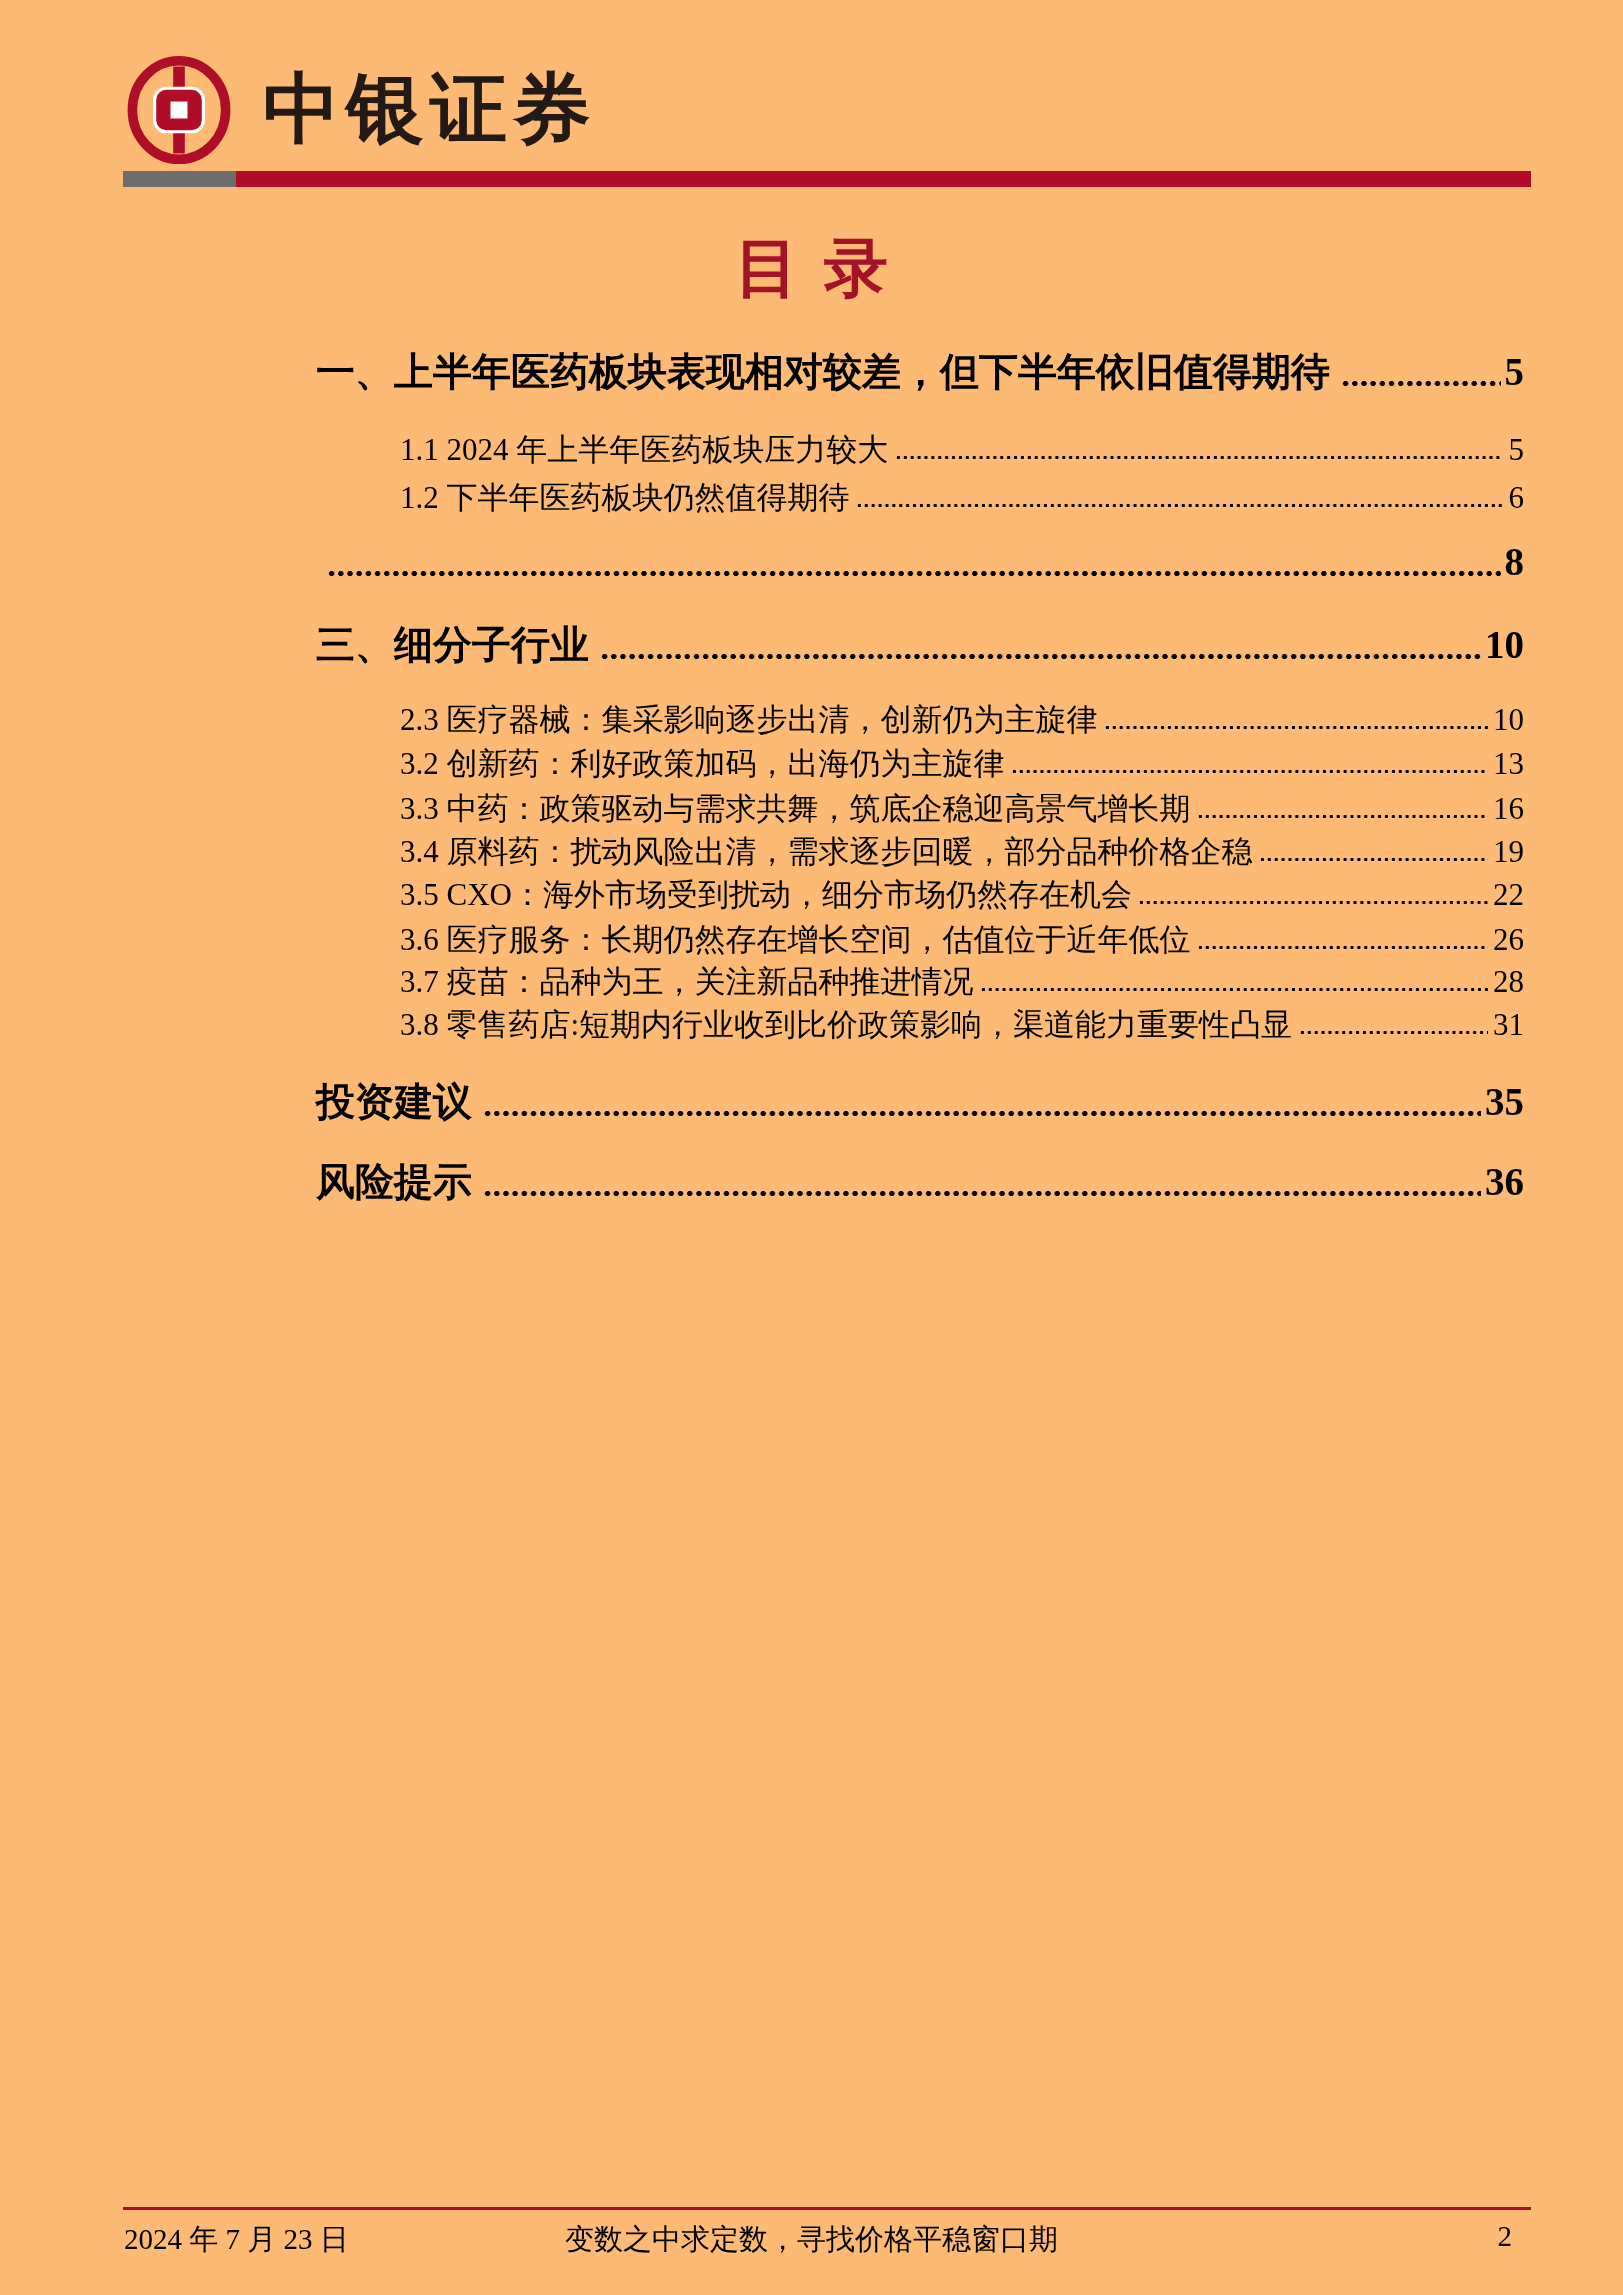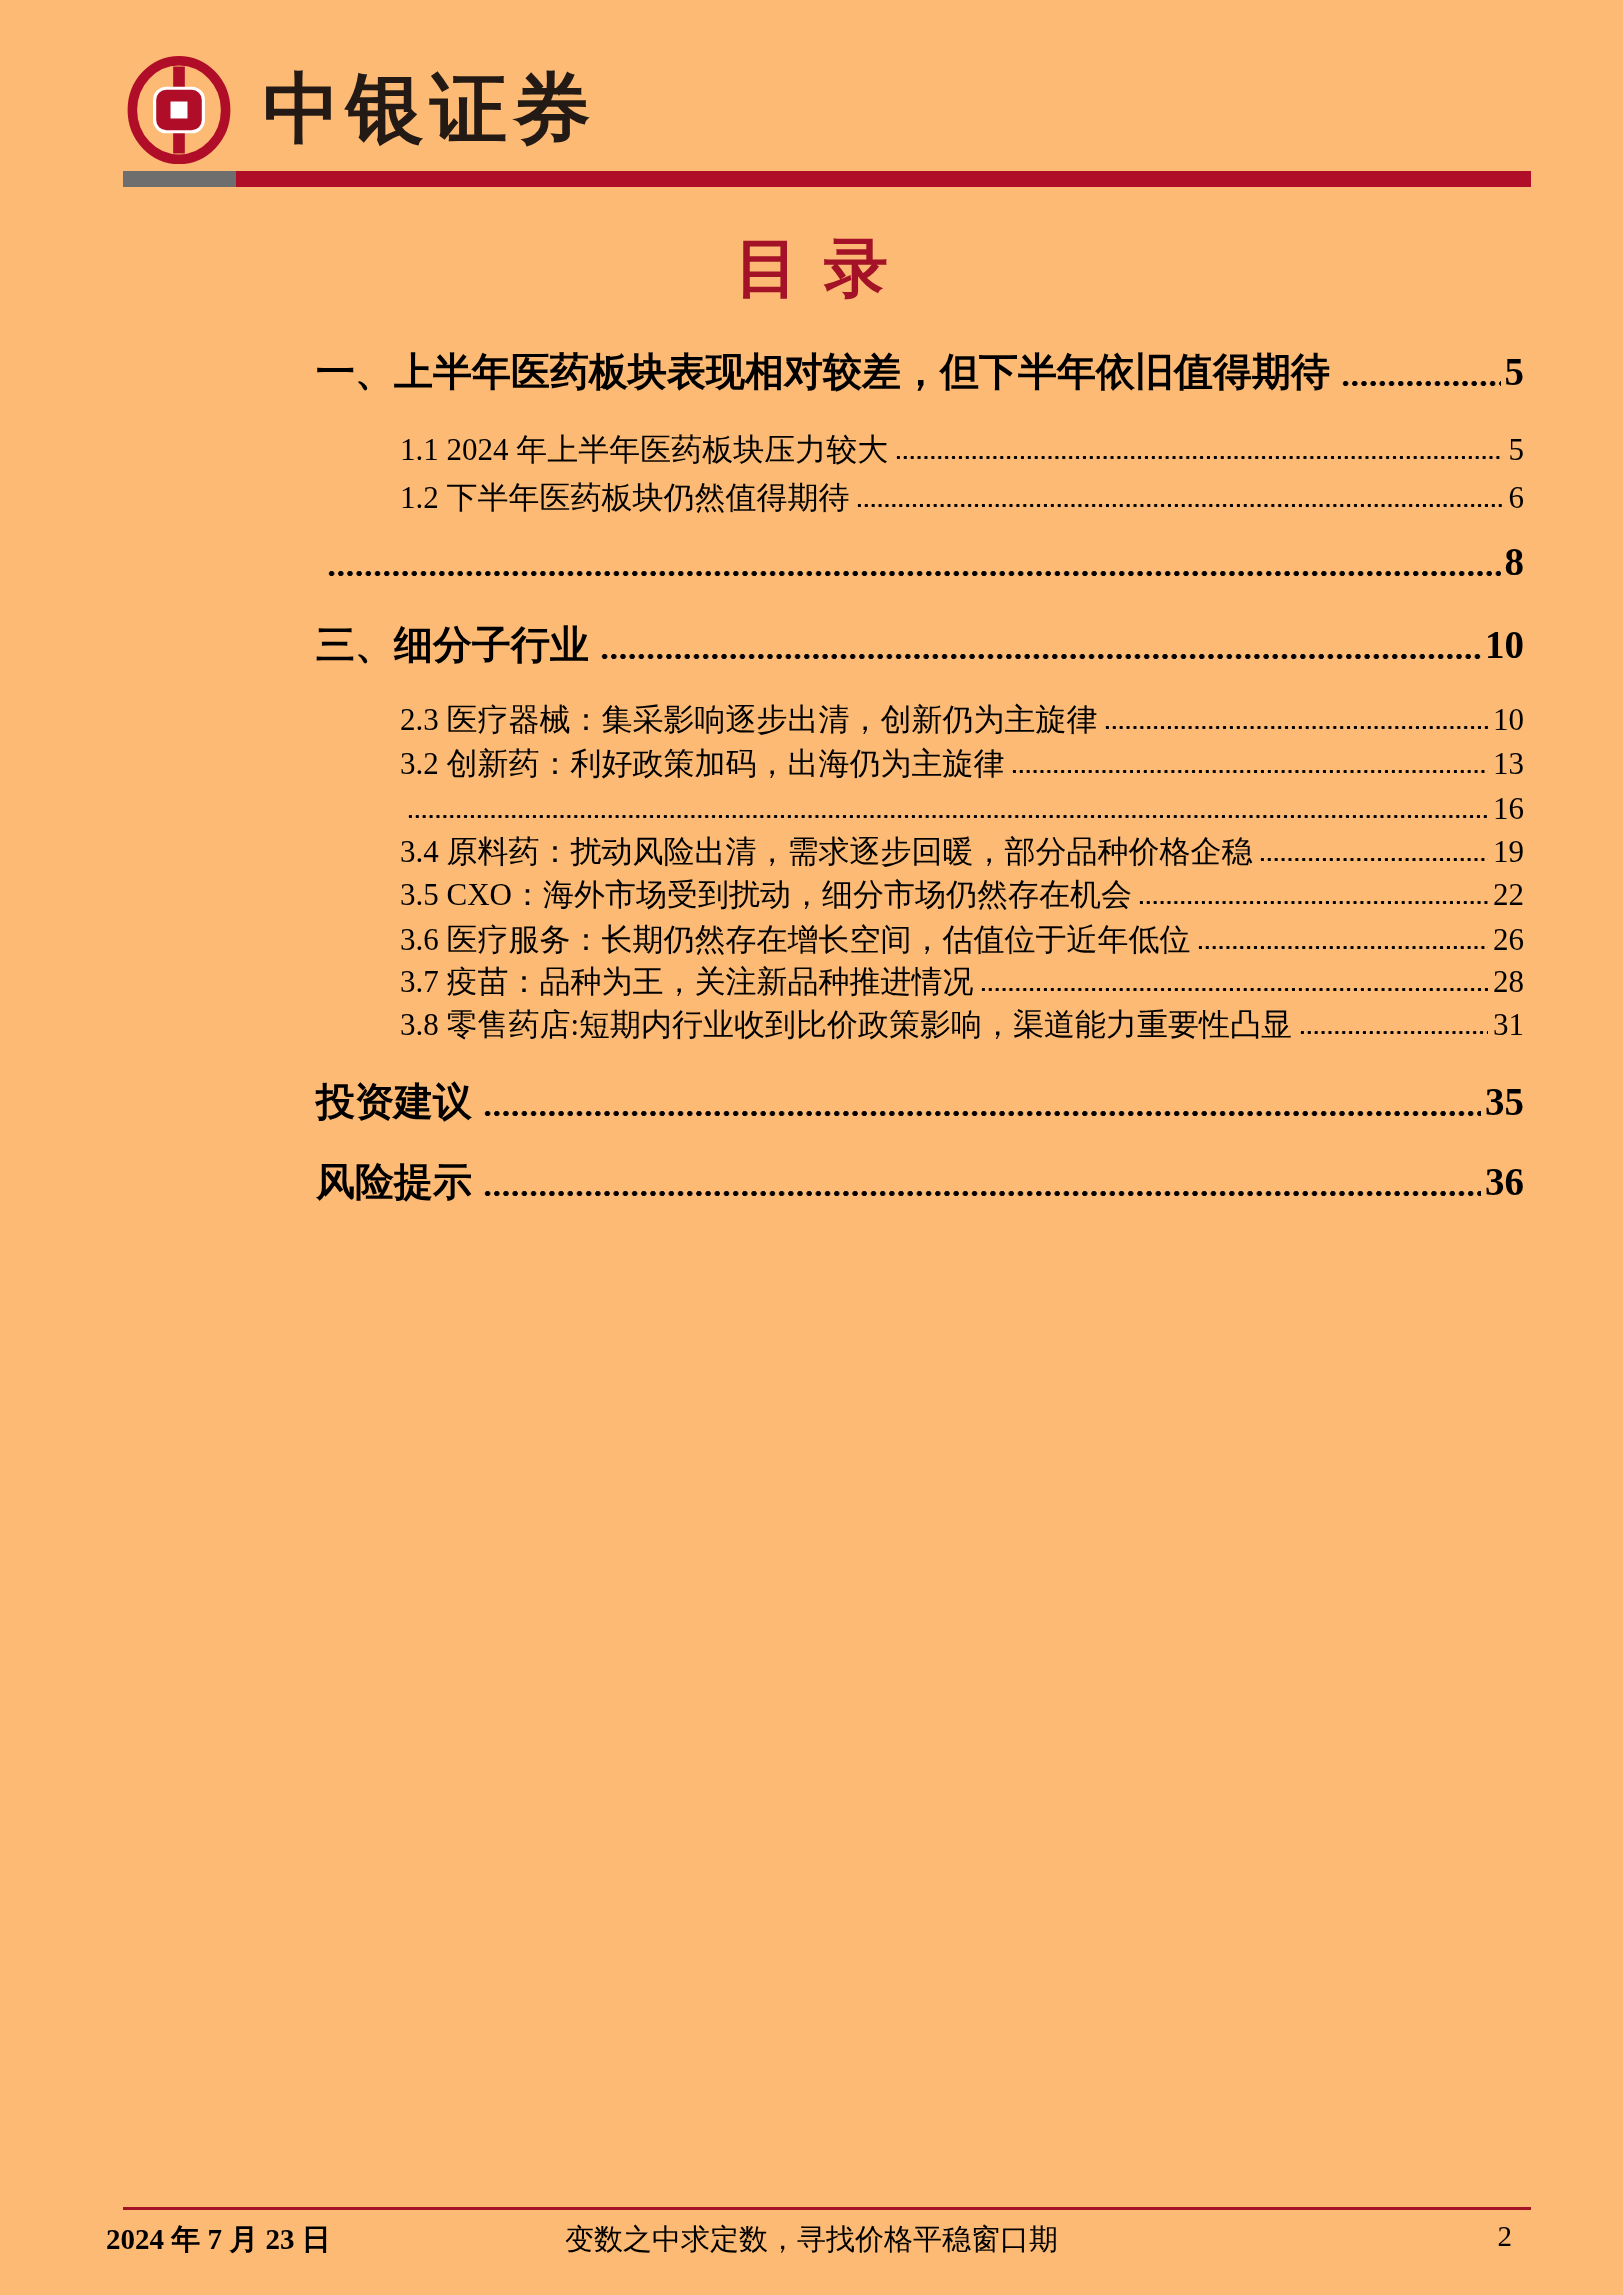--- a/index.html
+++ b/index.html
@@ -52,21 +52,21 @@
   }
   .sub .leader{
     height:7.2px;margin:0 5.2px 5.2px 6.5px;
     background-image:radial-gradient(circle at 3.3px 3.6px,#000 1.5px,transparent 1.9px);
     background-size:6.9px 7.2px;background-repeat:repeat-x;background-position:left bottom;
   }
 
   
   .footer-rule{position:absolute;top:2207px;left:123px;width:1408px;height:3.3px;background:#a31226;}
   .footer{position:absolute;top:2220px;left:0;width:100%;height:46px;font-size:29px;}
-  .footer .f-date{position:absolute;left:106px;top:0;font-weight:bold;}
+  .footer .f-date{position:absolute;left:124px;top:0;}
   .footer .f-title{position:absolute;left:0;right:0;top:0;text-align:center;}
   .footer .f-page{position:absolute;right:111px;top:0;}
 </style>
 </head>
 <body>
 
 <div class="page">
 
   <div class="header">
     <svg class="logo" viewBox="0 0 100 100">
@@ -121,20 +121,21 @@
       <span class="p">10</span>
     </div>
 
     <div class="toc-row sub" style="top:747px">
       <span class="t">3.2 创新药：利好政策加码，出海仍为主旋律</span>
       <span class="leader"></span>
       <span class="p">13</span>
     </div>
 
     <div class="toc-row sub" style="top:792px">
+      <span class="t">3.3 中药：政策驱动与需求共舞，筑底企稳迎高景气增长期</span>
       <span class="leader"></span>
       <span class="p">16</span>
     </div>
 
     <div class="toc-row sub" style="top:835px">
       <span class="t">3.4 原料药：扰动风险出清，需求逐步回暖，部分品种价格企稳</span>
       <span class="leader"></span>
       <span class="p">19</span>
     </div>
 

